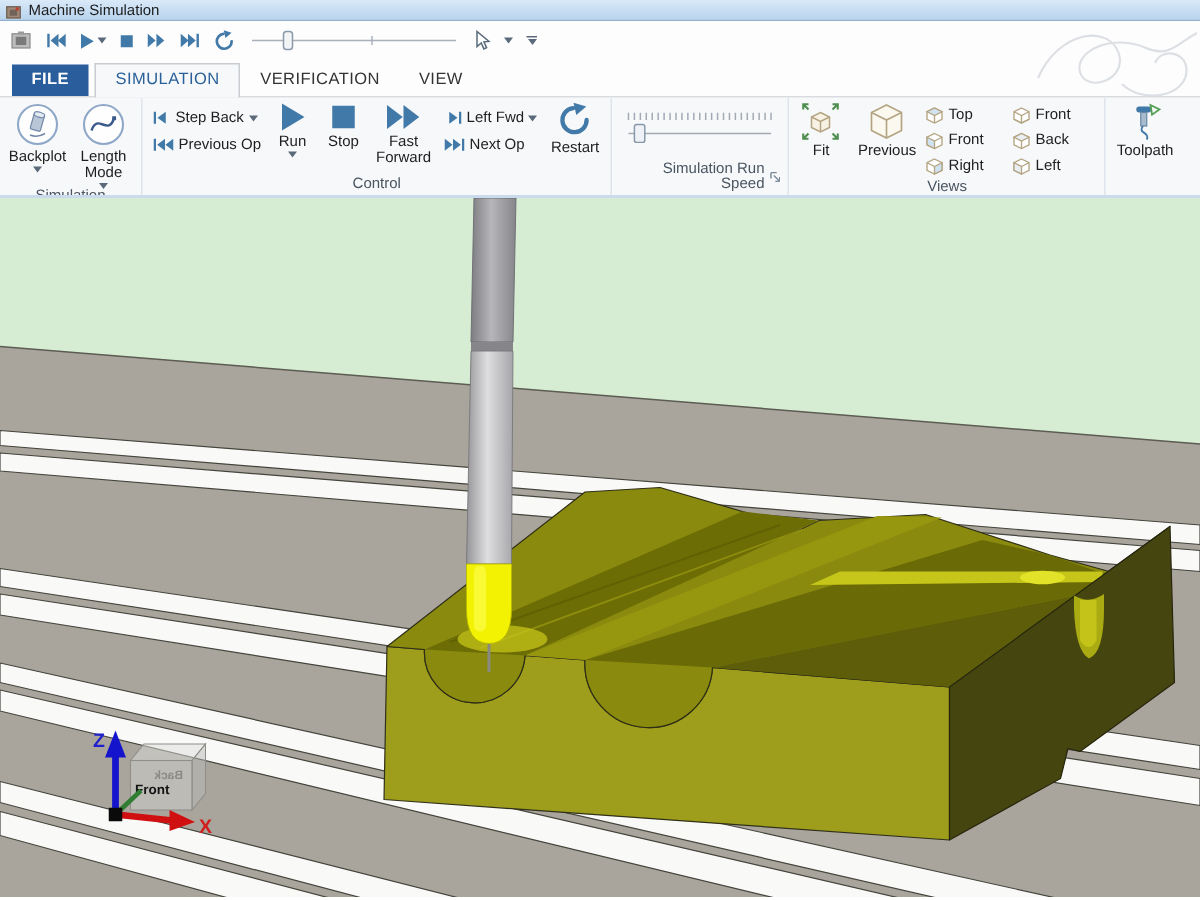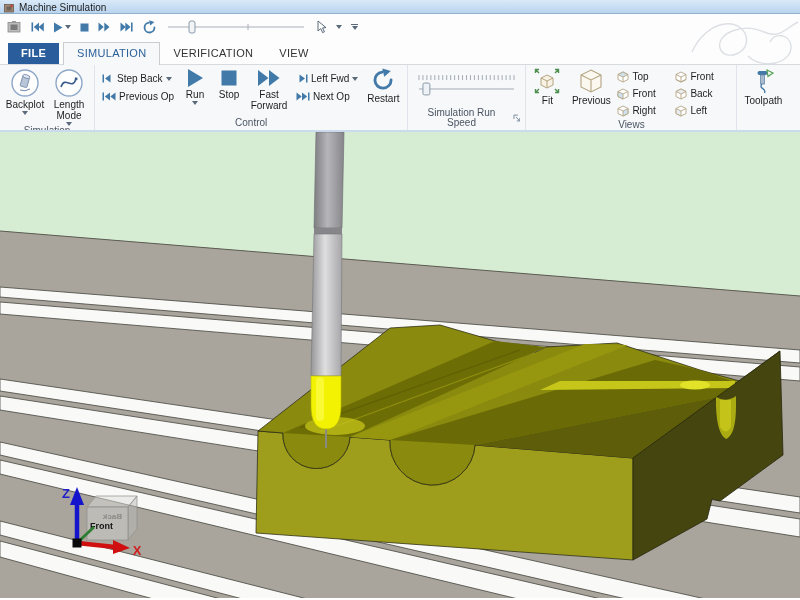--- a/index.html
+++ b/index.html
@@ -25,21 +25,21 @@
 
   .tabbar { height:25px; display:flex; align-items:flex-end; border-bottom:1px solid #d7dbe0; padding-left:8px; }
   .tab { font-size:11px; letter-spacing:.3px; padding:4px 13px 5px; color:#333; cursor:default; }
   .tab.file { background:#2a5d9b; color:#fff; font-weight:bold; margin-right:4px; }
   .tab.active { background:#f6f8fa; color:#2b6199; border:1px solid #c9cdd2; border-bottom:none; margin-bottom:-1px; padding-bottom:6px; }
 
   
   .ribbon { height:67px; background:#f6f8fa; display:flex; border-bottom:2px solid #cadbed; overflow:hidden; }
   .rgroup { display:flex; flex-direction:column; border-right:1px solid #dee4ea; padding:1px 3px 0; }
   .rgroup-content { flex:1; display:flex; align-items:flex-start; }
-  .rgroup-label { text-align:center; font-size:10px; color:#4a5562; padding:0 2px 2px; display:flex; align-items:center; justify-content:center; gap:3px; line-height:1; }
+  .rgroup-label { text-align:right; font-size:10px; color:#4a5562; padding:0 2px 2px; display:flex; align-items:center; justify-content:center; gap:3px; line-height:1; }
   .bigbtn { display:flex; flex-direction:column; align-items:center; width:44px; padding-top:2px;
     font-size:10px; color:#1e1e1e; text-align:center; line-height:1.1; }
   .bigbtn .lbl { margin-top:1px; }
   .bigbtn .caret { margin-top:1px; }
   .minicol { display:flex; flex-direction:column; gap:7px; padding:7px 4px 0 4px; }
   .minibtn { display:flex; align-items:center; gap:3px; font-size:10px; color:#1e1e1e; white-space:nowrap; }
   .ctl-big { width:34px; }
   .viewgrid { display:grid; grid-template-rows:repeat(3,15px); grid-auto-flow:column; column-gap:4px; row-gap:2px; padding-top:5px; }
   .smallbtn { display:flex; align-items:flex-start; gap:3px; font-size:10px; color:#1e1e1e; width:54px; white-space:nowrap; }
   .runspeed-slider { padding:8px 6px 0; }

